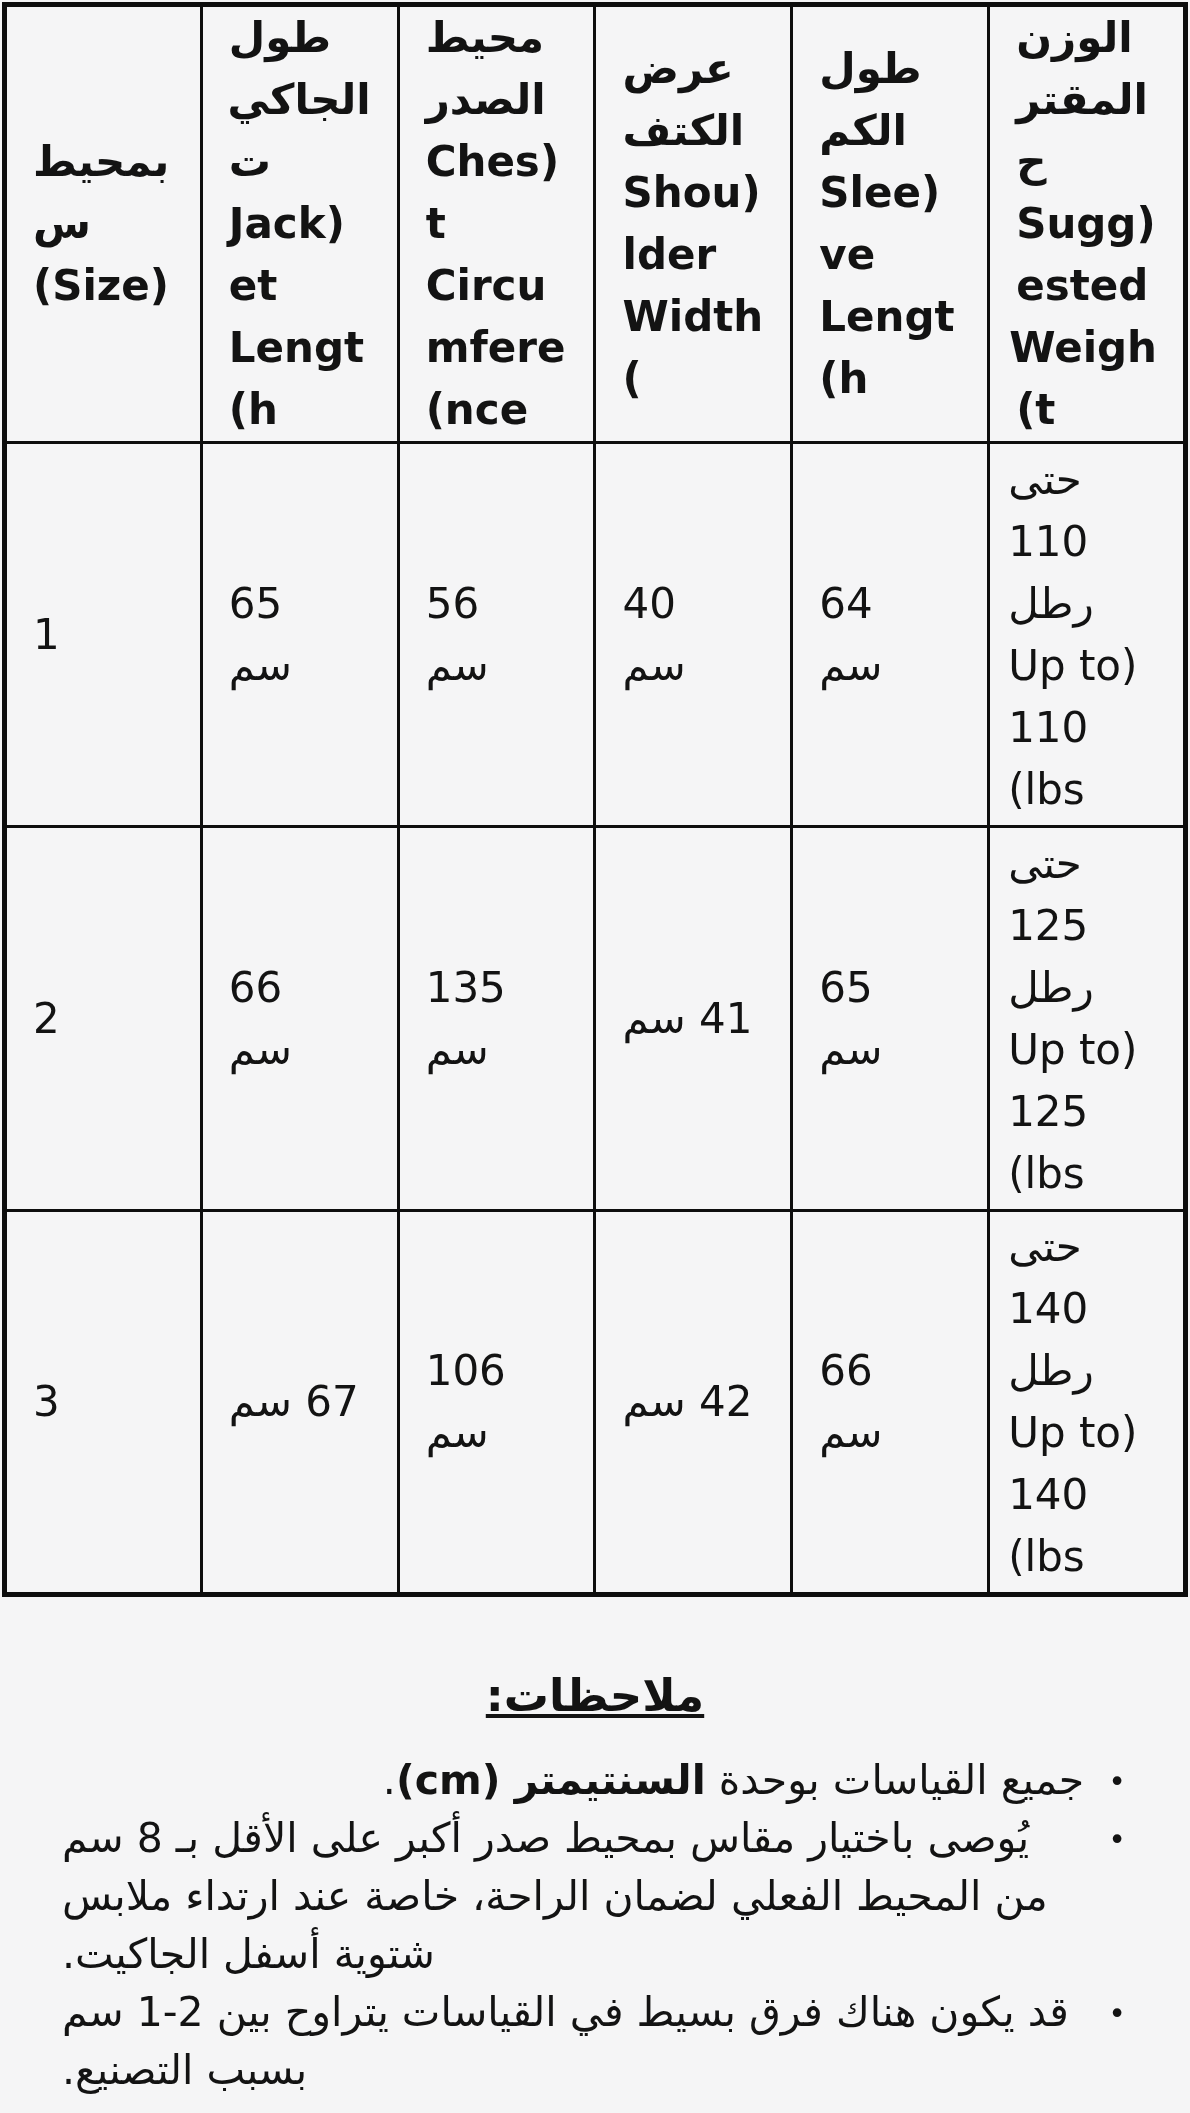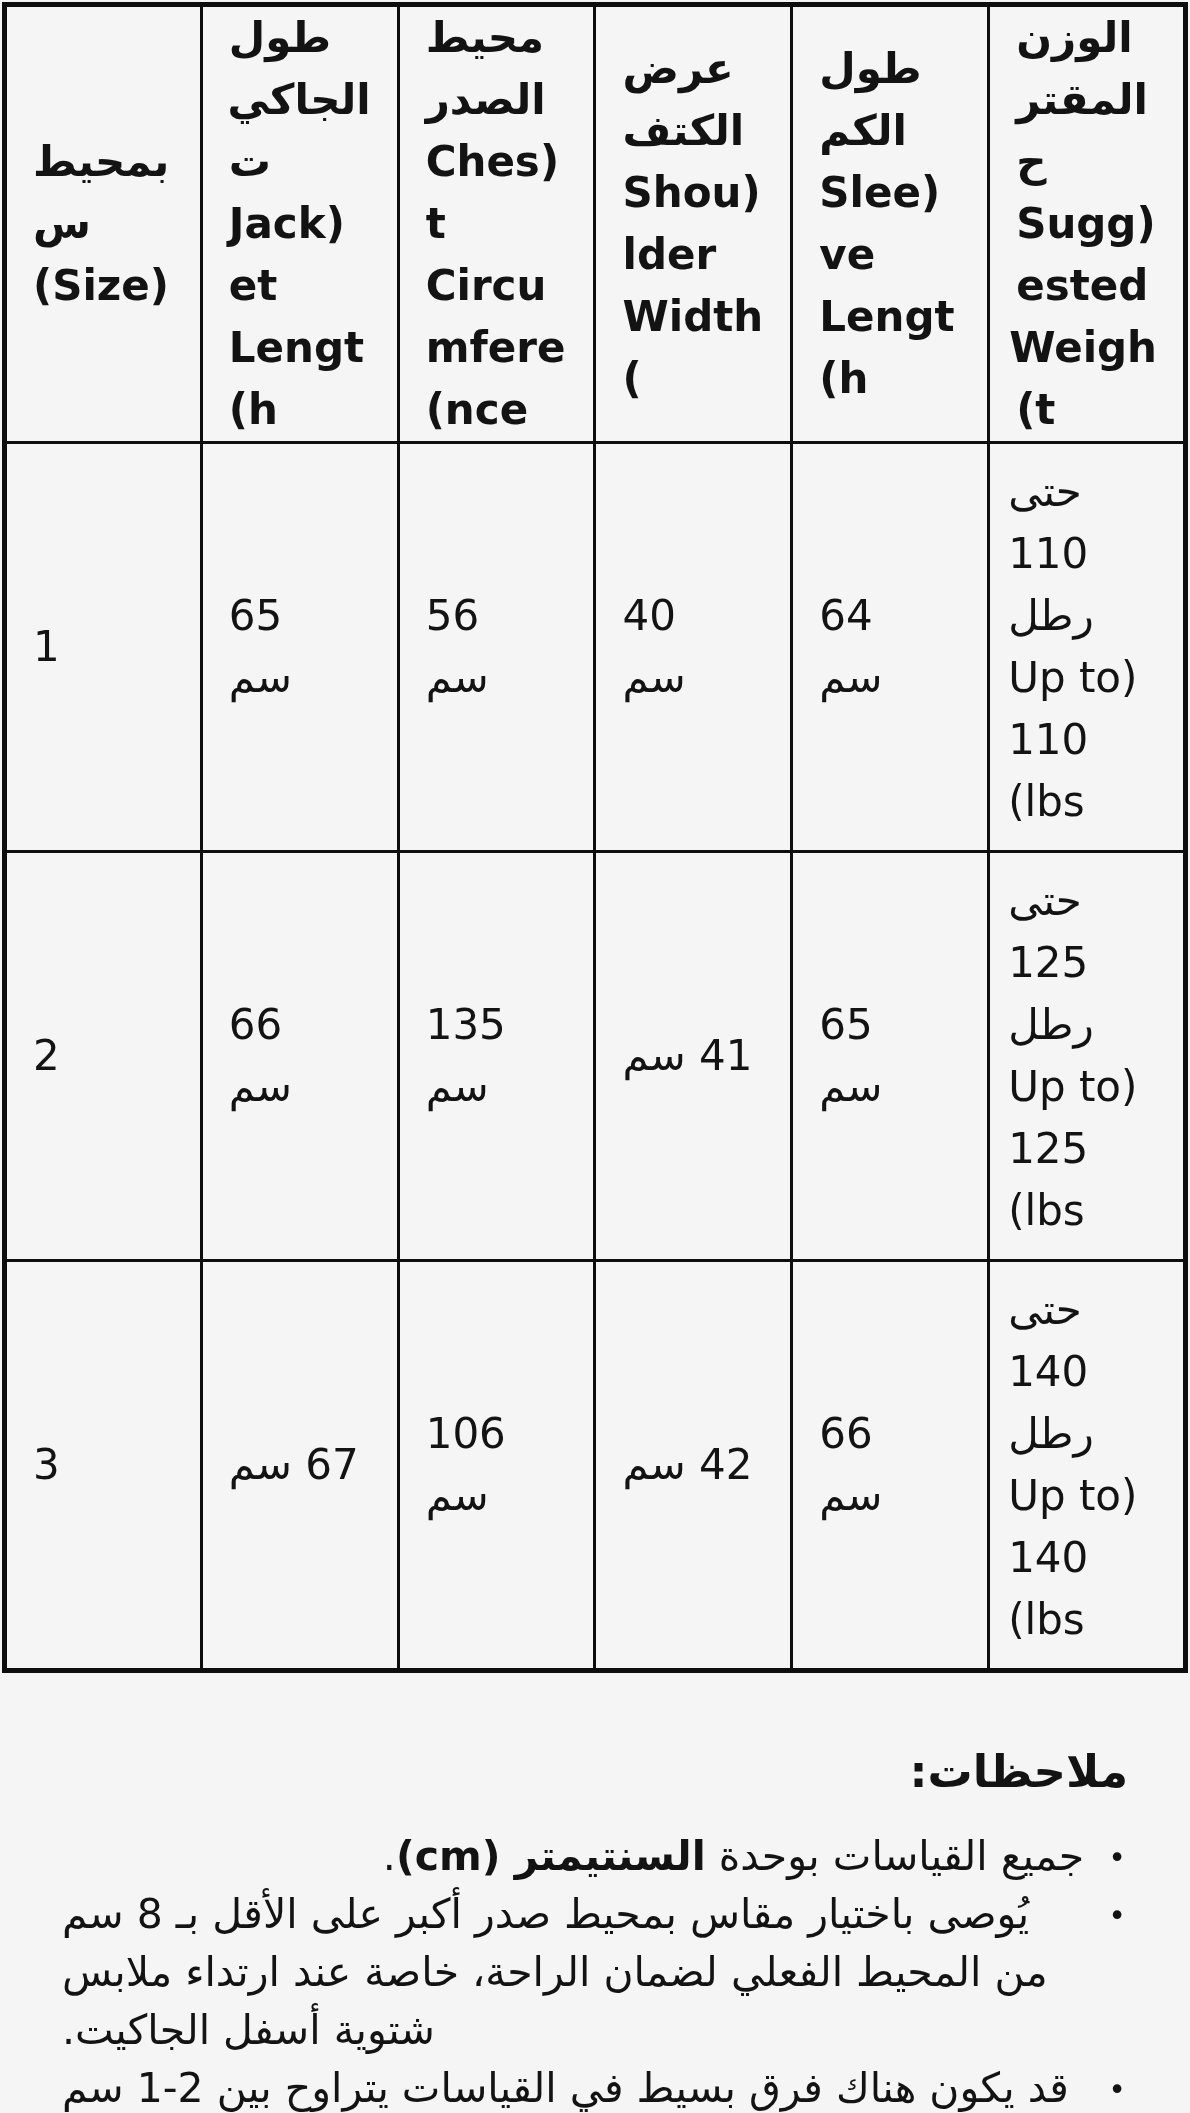--- a/index.html
+++ b/index.html
@@ -29,33 +29,34 @@
     white-space: pre-line;   
     padding: 0 26px;
     font-size: 42px;
     line-height: 62px;
     font-weight: 400;
     overflow: hidden;
   }
   .size-table thead th { font-weight: 700; }
   .size-table thead tr { height: 436px; }
   .size-table tbody tr { height: 384px; }
-  .size-table td.weight-cell { padding: 17px 18px; }
+  .size-table td.weight-cell { padding: 4px 18px; }
 
   
   .notes {
     direction: rtl;
     margin: 70px 62px 0 62px;
   }
   .notes-heading {
     font-size: 45px;
     font-weight: 700;
     line-height: 58px;
-    text-align: right;
+    text-align: center;
     margin: 0;
+    text-decoration: underline;
   }
   ul.notes-list {
     list-style: none;
     margin: 26px 0 0 0;
     padding: 0 44px 0 0;
     font-size: 41px;
     line-height: 58px;
   }
   ul.notes-list li {
     position: relative;

